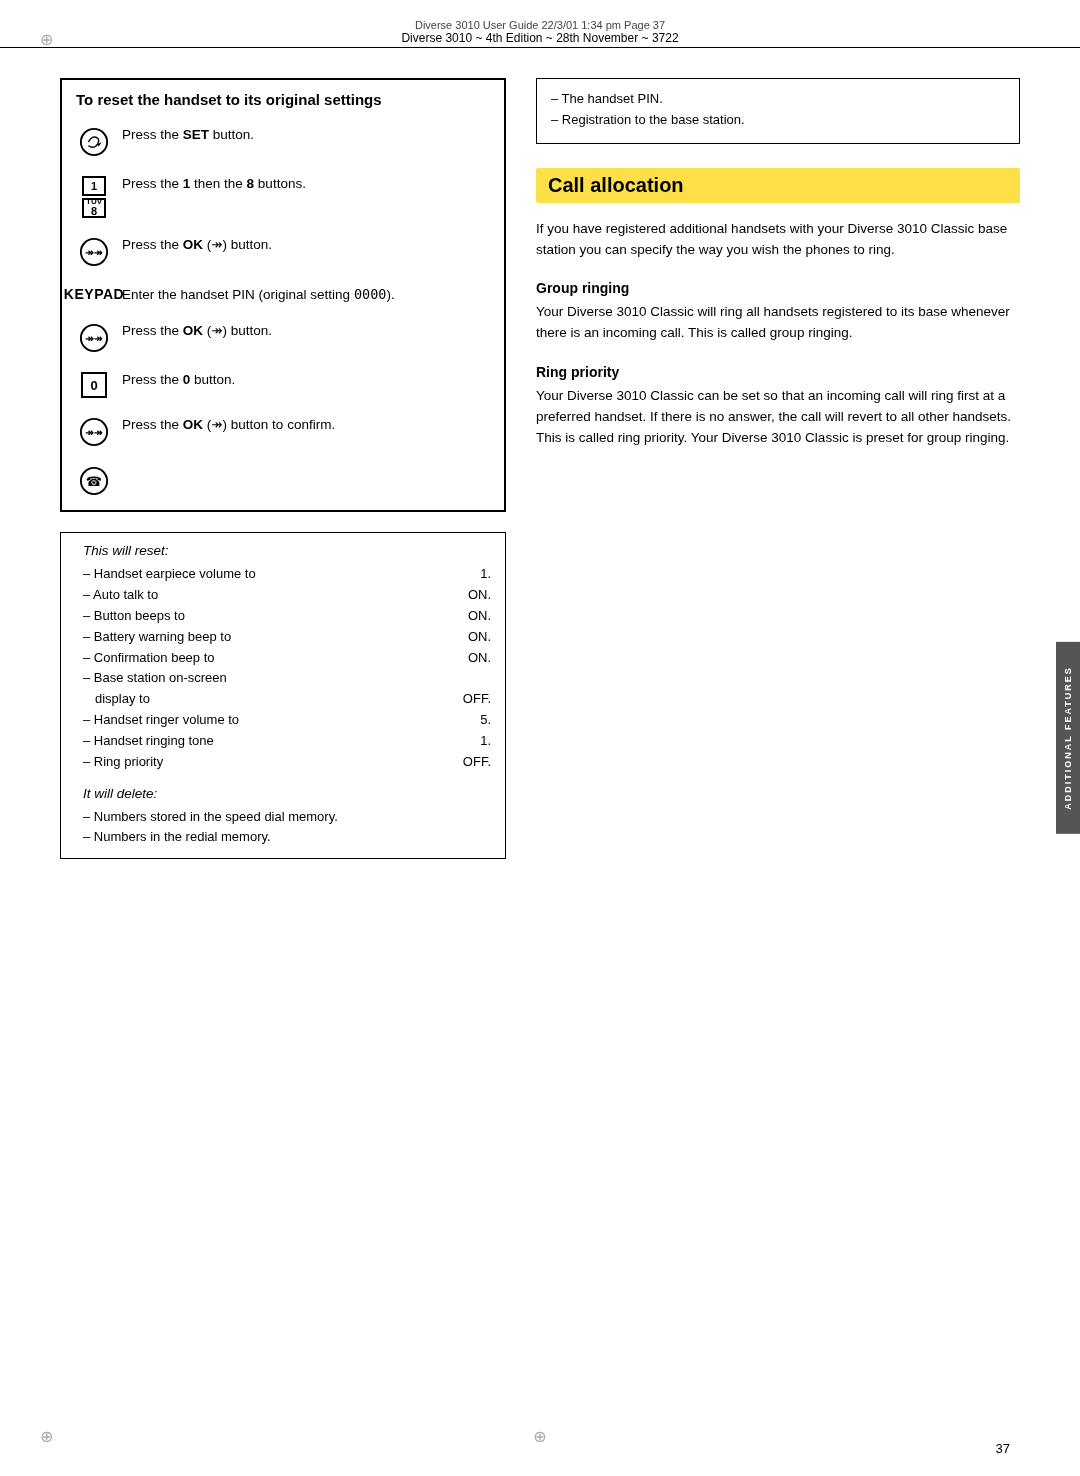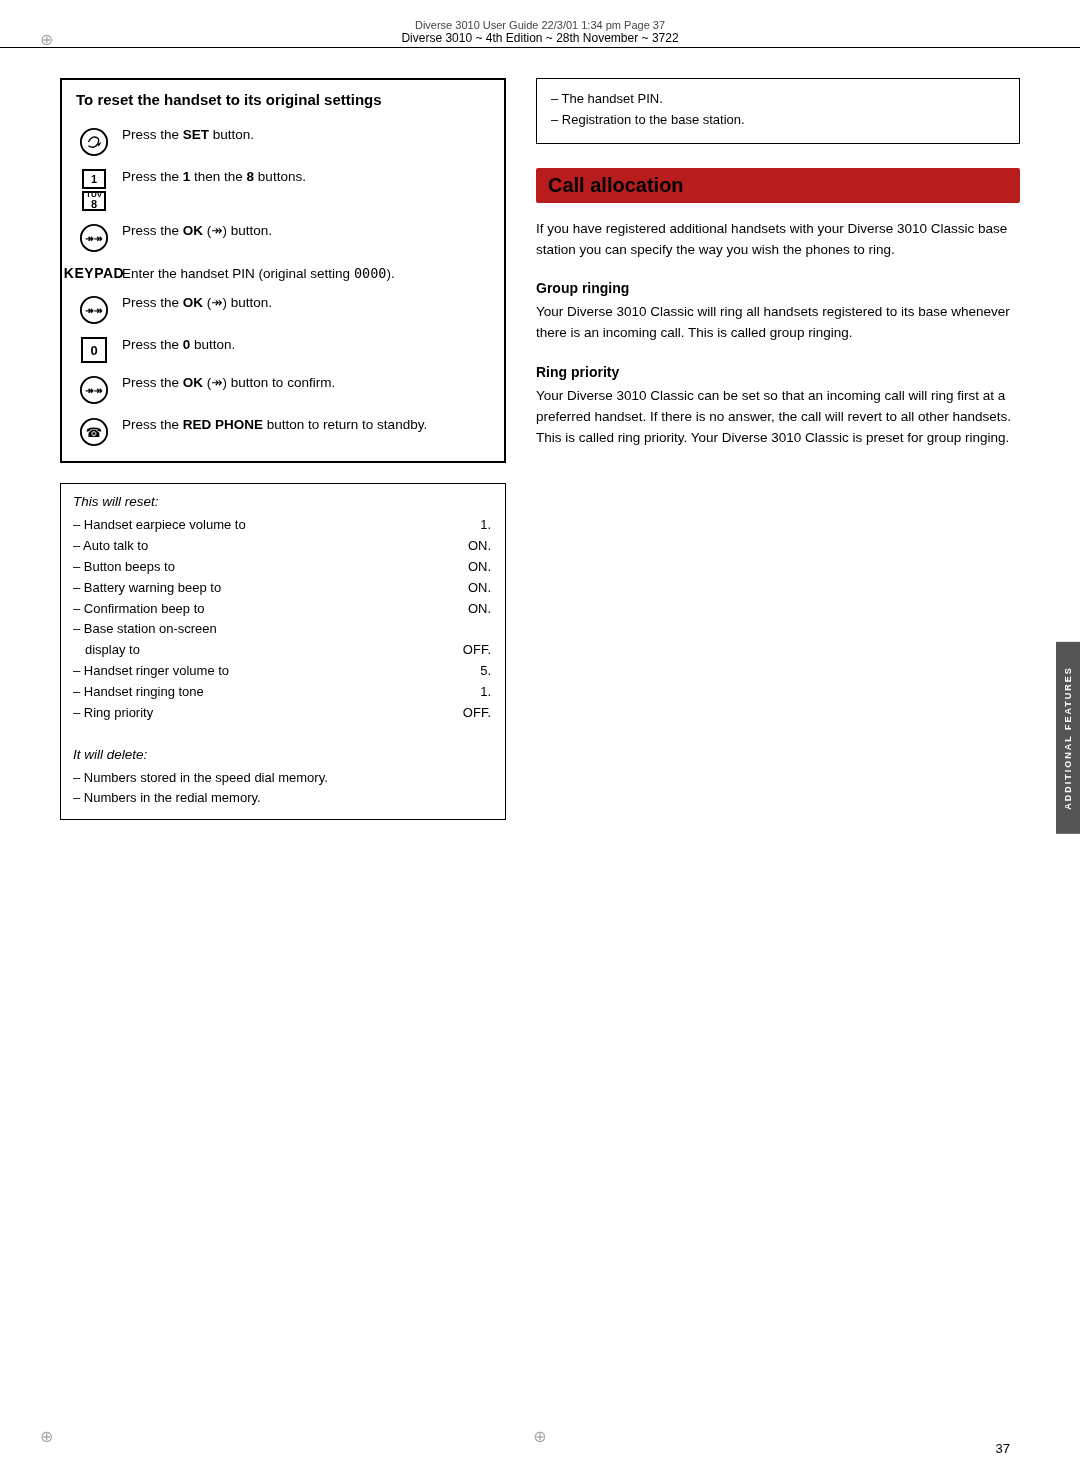--- a/index.html
+++ b/index.html
@@ -50,21 +50,21 @@
       font-size: 15px;
       font-weight: bold;
       margin-bottom: 4px;
       line-height: 1.3;
     }
 
     .steps-list {
       margin-top: 16px;
       display: flex;
       flex-direction: column;
-      gap: 11px;
+      gap: 18px;
     }
 
     .step-row {
       display: flex;
       align-items: flex-start;
       gap: 10px;
     }
 
     .step-icon {
       flex-shrink: 0;
@@ -106,21 +106,21 @@
 
     .step-text {
       font-size: 13.5px;
       line-height: 1.4;
       flex: 1;
     }
 
     
     .reset-list-box {
       border: 1px solid #000;
-      padding: 10px 14px 12px 12px;
+      padding: 10px 14px 12px 22px;
       margin-bottom: 16px;
     }
     .reset-list-box .italic-title {
       font-style: italic;
       font-size: 13.5px;
       margin-bottom: 6px;
     }
     .reset-list-box ul {
       list-style: none;
       padding: 0;
@@ -160,21 +160,21 @@
     }
     .not-reset-box ul li {
       font-size: 13px;
       line-height: 1.6;
     }
     .not-reset-box ul li::before {
       content: '– ';
     }
 
     .section-header {
-      background: #b91c1c;
+      background: #fde047;
       padding: 6px 12px;
       font-size: 20px;
       font-weight: bold;
       margin-bottom: 16px;
       border-radius: 2px;
     }
 
     .section-body {
       font-size: 13.5px;
       line-height: 1.55;
@@ -315,23 +315,20 @@
             </div>
           </div>
 
           <div class="step-row">
             <div class="step-icon">
               <svg class="svg-phone-icon" viewBox="0 0 32 32">
                 <circle cx="16" cy="16" r="14" fill="none" stroke="#000" stroke-width="2"></circle>
                 <text x="16" y="21" text-anchor="middle" font-size="14">☎</text>
               </svg>
             </div>
-            <div class="step-text">
-              Press the <strong>RED PHONE</strong> button to return to standby.
-            </div>
           </div>
 
         </div>
       </div>
 
       <div class="reset-list-box">
         <div class="italic-title">This will reset:</div>
         <ul>
           <li>
             <span class="item-label">– Handset earpiece volume to</span>
@@ -369,21 +366,21 @@
           <li>
             <span class="item-label">– Handset ringing tone</span>
             <span class="item-val">1.</span>
           </li>
           <li>
             <span class="item-label">– Ring priority</span>
             <span class="item-val">OFF.</span>
           </li>
         </ul>
 
-        <div style="margin-top: 24px;">
+        <div style="margin-top: 14px;">
           <div class="italic-title">It will delete:</div>
           <ul style="list-style:none; padding-left:0;">
             <li style="font-size:13px; line-height:1.5;">– Numbers stored in the speed dial memory.</li>
             <li style="font-size:13px; line-height:1.5;">– Numbers in the redial memory.</li>
           </ul>
         </div>
       </div>
 
     </div>
 

